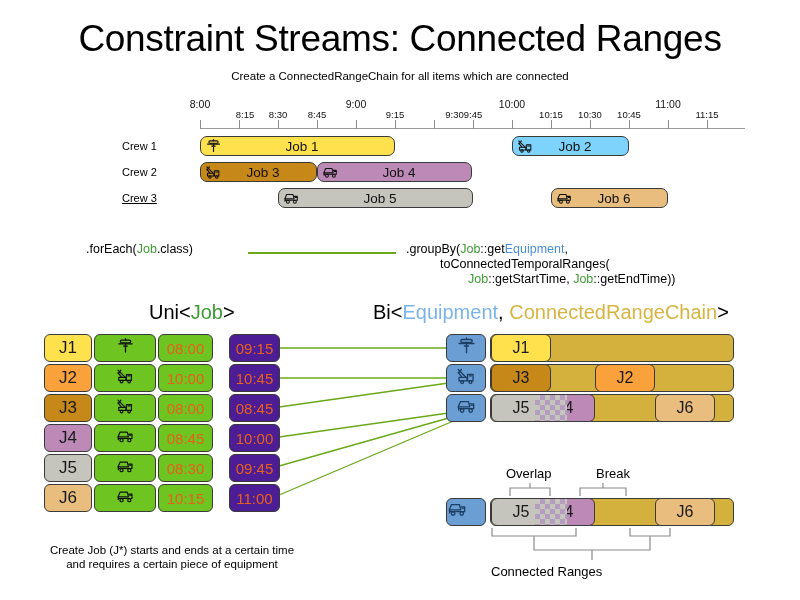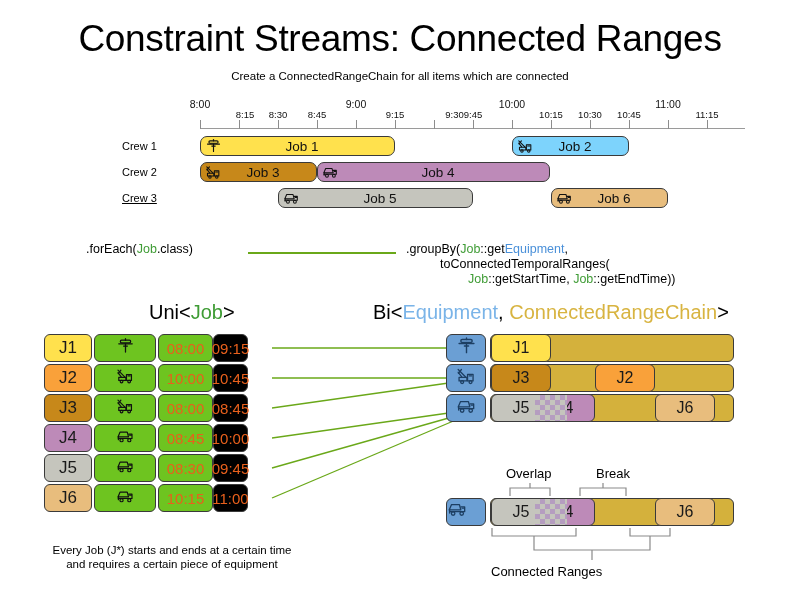--- a/index.html
+++ b/index.html
@@ -57,21 +57,21 @@
   #unitable{left:44px;top:334px;width:228px;height:182px;}
   .trow{position:absolute;left:0;width:228px;height:28px;}
   .cell{
     position:absolute;top:0;height:28px;box-sizing:border-box;
     border:1.4px solid #3a3a3a;border-radius:6px;
     display:flex;align-items:center;justify-content:center;
   }
   .c-id{left:0;width:48px;font-size:17px;color:#1a1a1a;}
   .c-eq{left:50px;width:62px;background:#6ec420;}
   .c-s{left:114px;width:55px;background:#6ec420;color:#e8601c;font-size:15px;}
-  .c-e{left:169px;width:35px;background:#000000;color:#e8601c;font-size:15px;}
+  .c-e{left:185px;width:51px;background:#4c1d95;color:#e8601c;font-size:15px;}
 
   
   #links{left:0;top:0;width:800px;height:600px;pointer-events:none;}
 
   
   #bitable{left:446px;top:334px;width:288px;height:92px;}
   .birow{position:absolute;left:0;width:288px;height:28px;}
   .eqbox{
     position:absolute;left:0;top:0;width:40px;height:28px;box-sizing:border-box;
     background:#6b9fd4;border:1.4px solid #3a3a3a;border-radius:6px;
@@ -185,21 +185,21 @@
             <path d="M6.2 4 L2.8 8.4"></path>
             <path d="M3.5 13 H12.5 V17 H3.5 Z"></path>
             <path d="M13.2 9.5 H19.5 V17 H13.2 Z"></path>
             <path d="M15 11.2 H18"></path>
             <circle cx="7" cy="18.4" r="1.7"></circle>
             <circle cx="16.6" cy="18.4" r="1.7"></circle>
           </svg>
         </span>
         <span class="tx">Job 3</span>
       </div>
-      <div class="jbar" style="left: 317px; width: 233px; top: 66px; background: rgb(189, 138, 184);">
+      <div class="jbar" style="left: 317px; width: 155px; top: 66px; background: rgb(189, 138, 184);">
         <span class="ic">
           <svg width="17" height="17" viewBox="0 0 24 24" fill="none" stroke="#111" stroke-width="1.5" stroke-linecap="round" stroke-linejoin="round">
             <path d="M2.5 12.5 L5.2 6.4 H14.2 L15.8 12.5 Z"></path>
             <path d="M16 9 H20.2 V14.5 H3 V12.5"></path>
             <path d="M17.2 10.4 H19.4"></path>
             <circle cx="7" cy="16.6" r="2"></circle>
             <circle cx="16.8" cy="16.6" r="2"></circle>
             <path d="M3 14.5 V16"></path>
           </svg>
         </span>
@@ -454,15 +454,15 @@
       <path d="M64,30 L64,22 L104,22 L104,30 M84,22 L84,17"></path>
       <path d="M134,30 L134,22 L180,22 L180,30 M157,22 L157,17"></path>
       <path d="M46,62 L46,70 L130,70 L130,62 M88,70 L88,76"></path>
       <path d="M184,62 L184,70 L224,70 L224,62 M204,70 L204,76"></path>
       <path d="M88,76 L88,84 L204,84 L204,76 M146,84 L146,94"></path>
     </g>
   </svg>
 </div>
 
 <div class="abs" id="footer">
-  <div>Every Job (J*) starts and ends at a certain time</div>
+  <div>Create Job (J*) starts and ends at a certain time</div>
   <div>and requires a certain piece of equipment</div>
 </div>
 
 </body></html>

